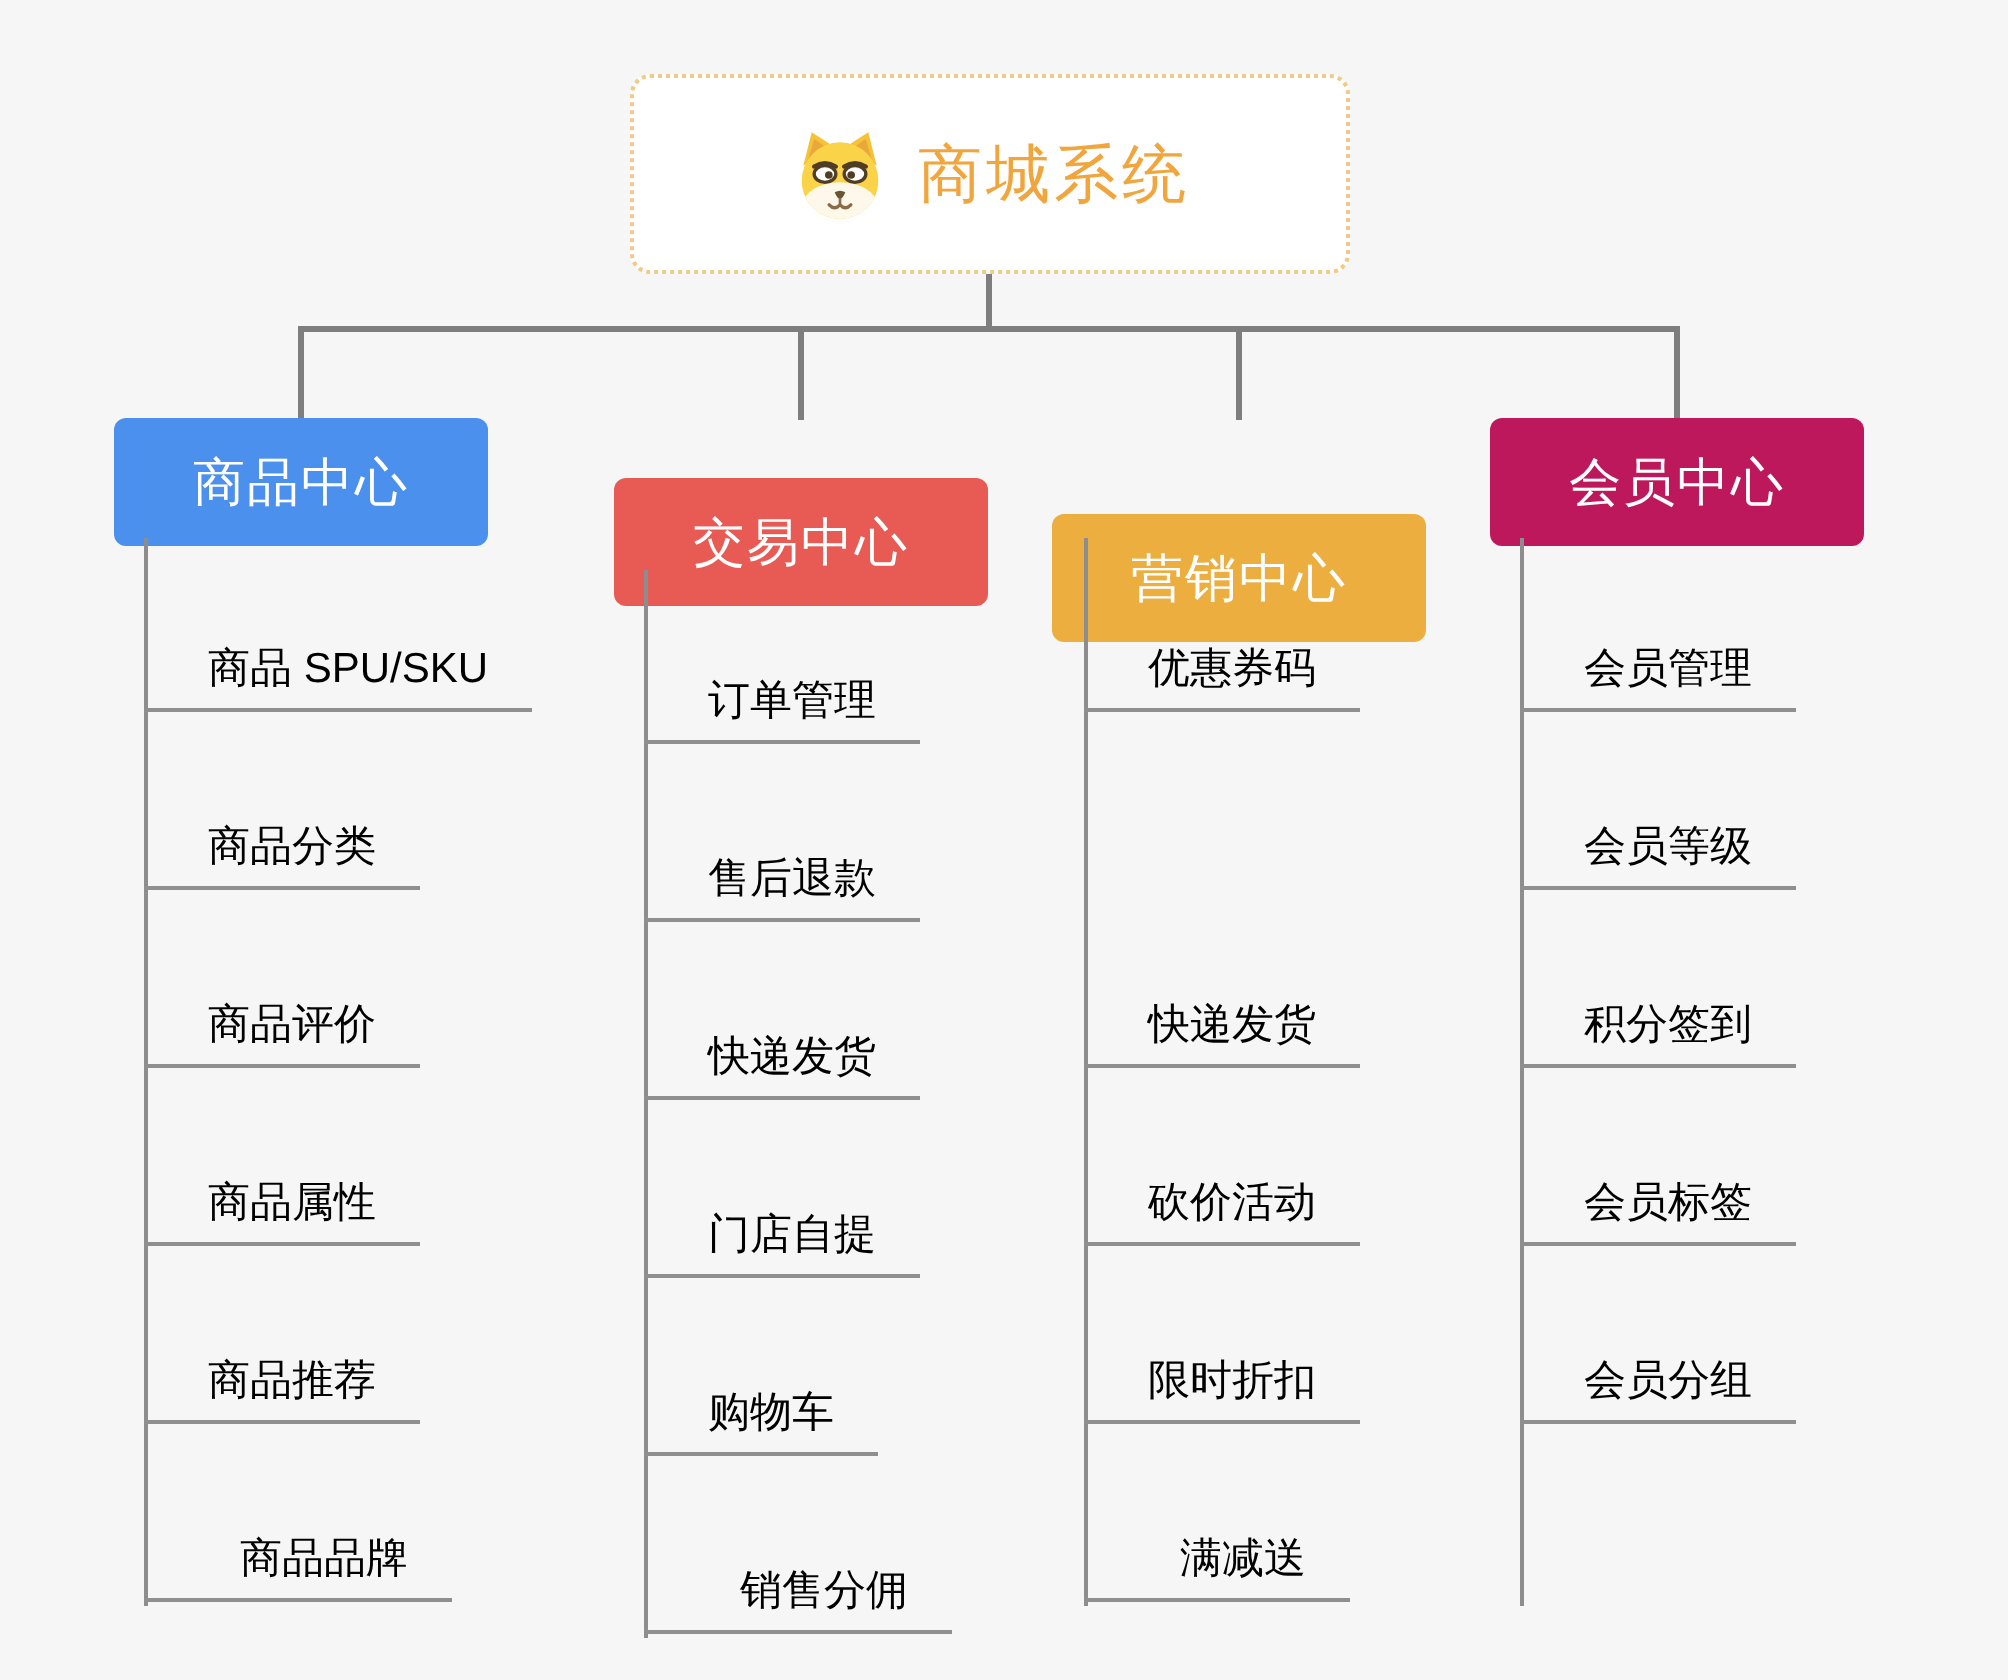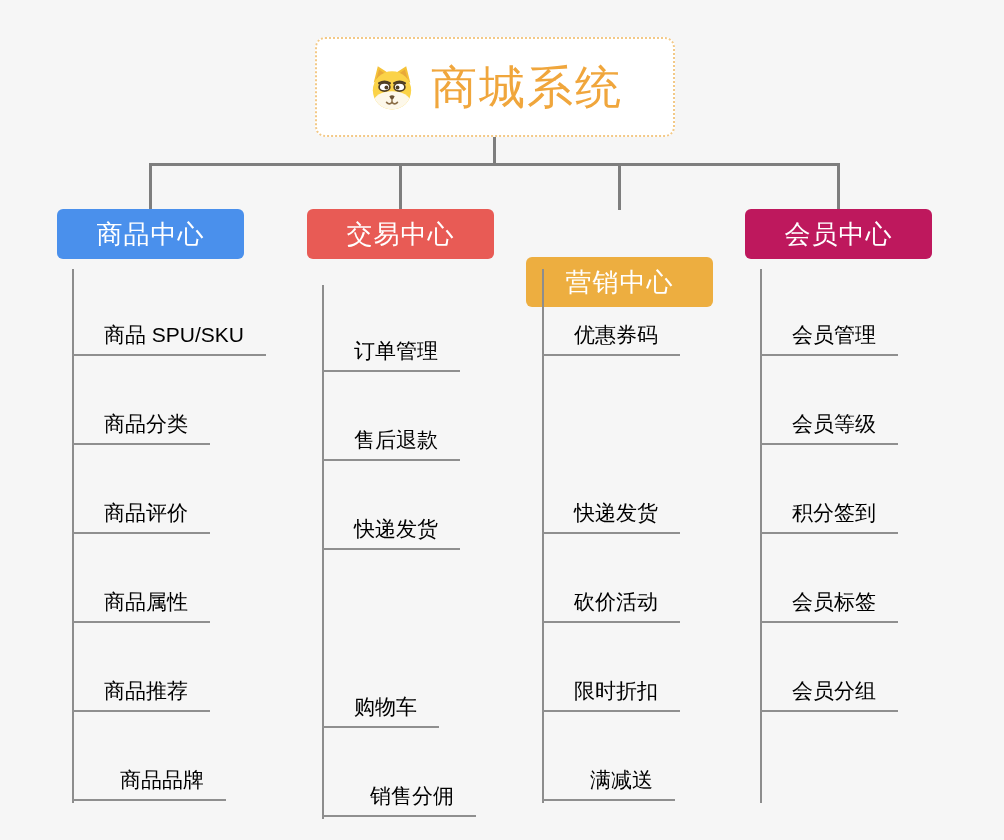--- a/index.html
+++ b/index.html
@@ -6,37 +6,37 @@
   body{font-family:"Liberation Sans","DejaVu Sans",sans-serif;}
   .canvas{position:relative;width:1004px;height:840px;background:#f6f6f6;overflow:hidden;}
 
   
   .root-box{
     position:absolute;left:315px;top:37px;width:360px;height:100px;
     background:#ffffff;border:2px dotted #f3c987;border-radius:10px;
     box-sizing:border-box;display:flex;align-items:center;justify-content:center;gap:14px;
     cursor:pointer;
   }
-  .root-title{font-size:46px;font-weight:500;letter-spacing:2px;line-height:1;}
+  .root-title{font-size:32px;font-weight:500;letter-spacing:2px;line-height:1;}
   .dog-icon{width:50px;height:48px;flex:0 0 auto;}
 
   
   .line{position:absolute;background:#7e7e7e;}
   .stem{left:493px;top:137px;width:3px;height:27px;}
   .hline{left:149px;top:163px;width:691px;height:3px;}
   .drop{top:163px;width:3px;height:47px;}
   .drop.b0{left:149px;} .drop.b1{left:399px;} .drop.b2{left:618px;} .drop.b3{left:837px;}
 
   
   .branch-box{
-    position:absolute;top:209px;width:187px;height:50px;border-radius:6px;
+    position:absolute;top:209px;width:187px;height:64px;border-radius:6px;
     display:flex;align-items:center;justify-content:center;
     color:#ffffff;font-size:26px;font-weight:500;letter-spacing:1px;cursor:pointer;
   }
-  .branch-box.b0{left:57px;} .branch-box.b1{left:307px;}
+  .branch-box.b0{left:57px;} .branch-box.b1{left:307px;margin-top:30px;}
   .branch-box.b2{left:526px;margin-top:48px;} .branch-box.b3{left:745px;}
 
   
   .col{position:absolute;top:269px;width:250px;height:535px;}
   .col.b0{left:72px;} .col.b1{left:322px;margin-top:16px;} .col.b2{left:542px;} .col.b3{left:760px;}
   .vline{position:absolute;left:0;top:0;width:2px;height:534px;background:#8d8d8d;}
   .item{
     position:absolute;left:0;display:inline-block;white-space:nowrap;
     padding:0 22px 6px 32px;font-size:21px;line-height:26px;color:#000000;
     border-bottom:2px solid #8f8f8f;cursor:pointer;
@@ -92,20 +92,21 @@
     <div class="item r3">商品属性</div>
     <div class="item r4">商品推荐</div>
     <div class="item r5">商品品牌</div>
   </div>
 
   <div class="col b1">
     <div class="vline"></div>
     <div class="item r0">订单管理</div>
     <div class="item r1">售后退款</div>
     <div class="item r2">快递发货</div>
+    <div class="item r3">门店自提</div>
     <div class="item r4">购物车</div>
     <div class="item r5">销售分佣</div>
   </div>
 
   <div class="col b2">
     <div class="vline"></div>
     <div class="item r0">优惠券码</div>
     <div class="item r2">快递发货</div>
     <div class="item r3">砍价活动</div>
     <div class="item r4">限时折扣</div>

